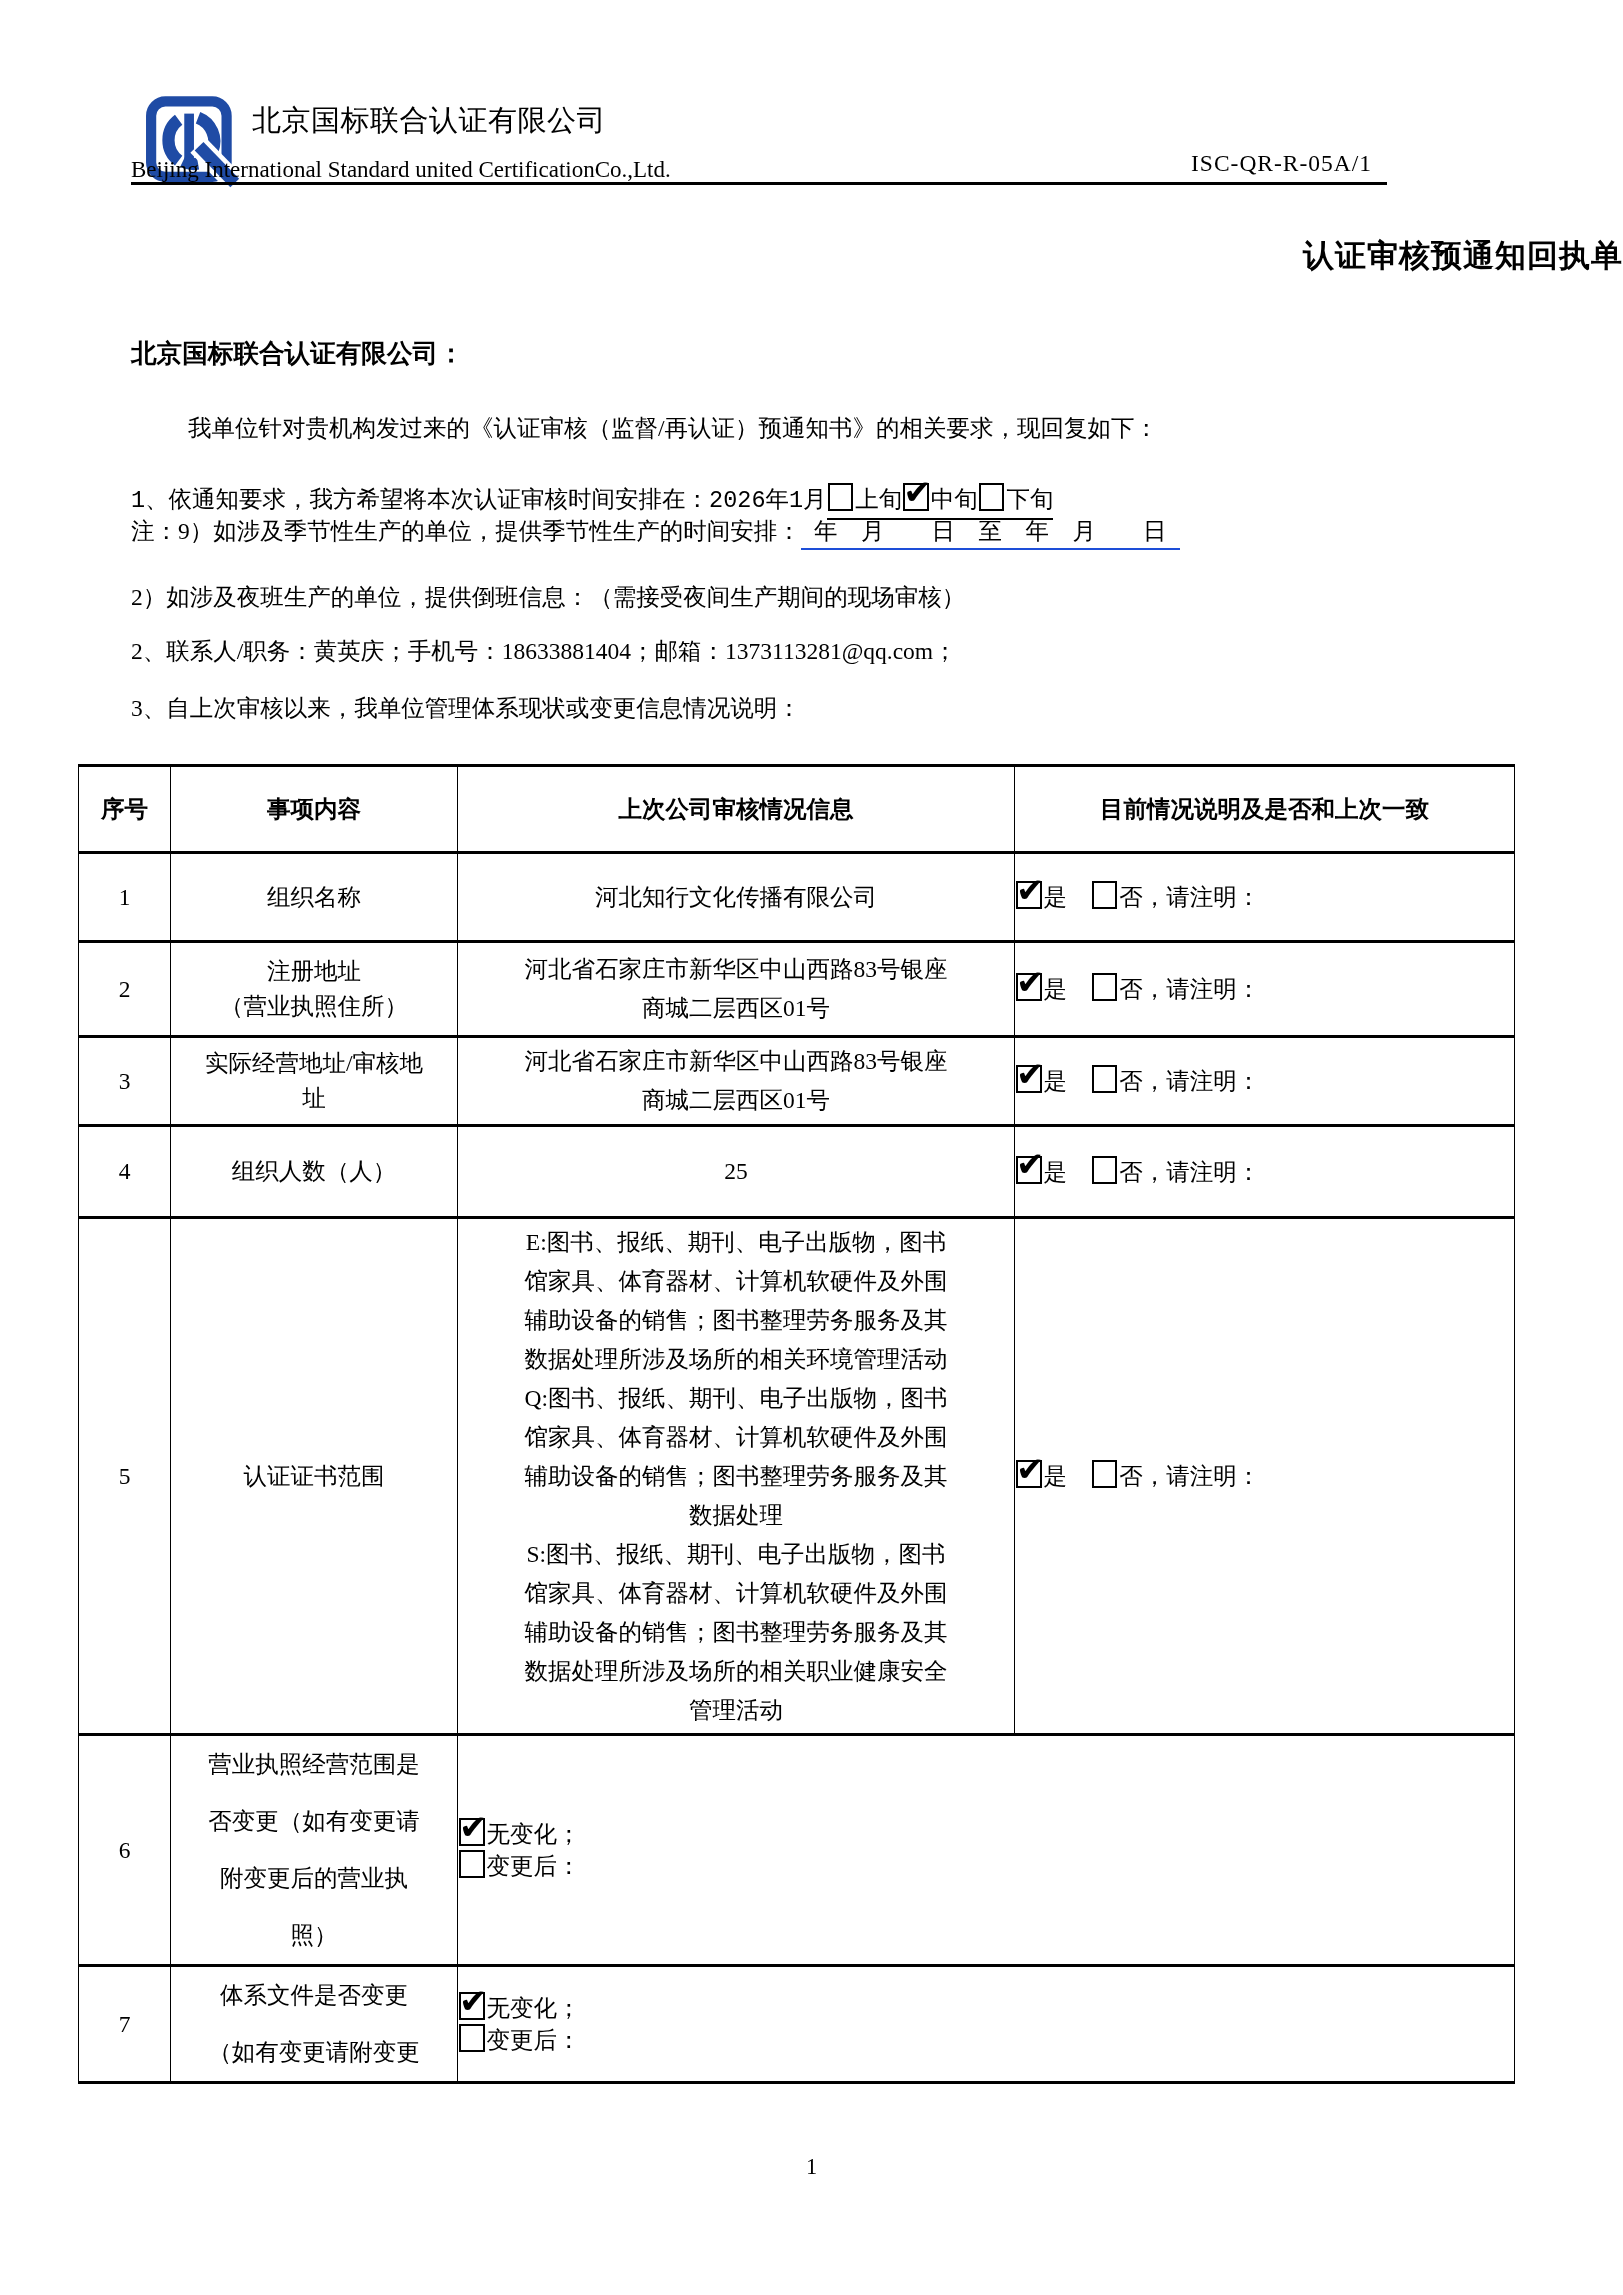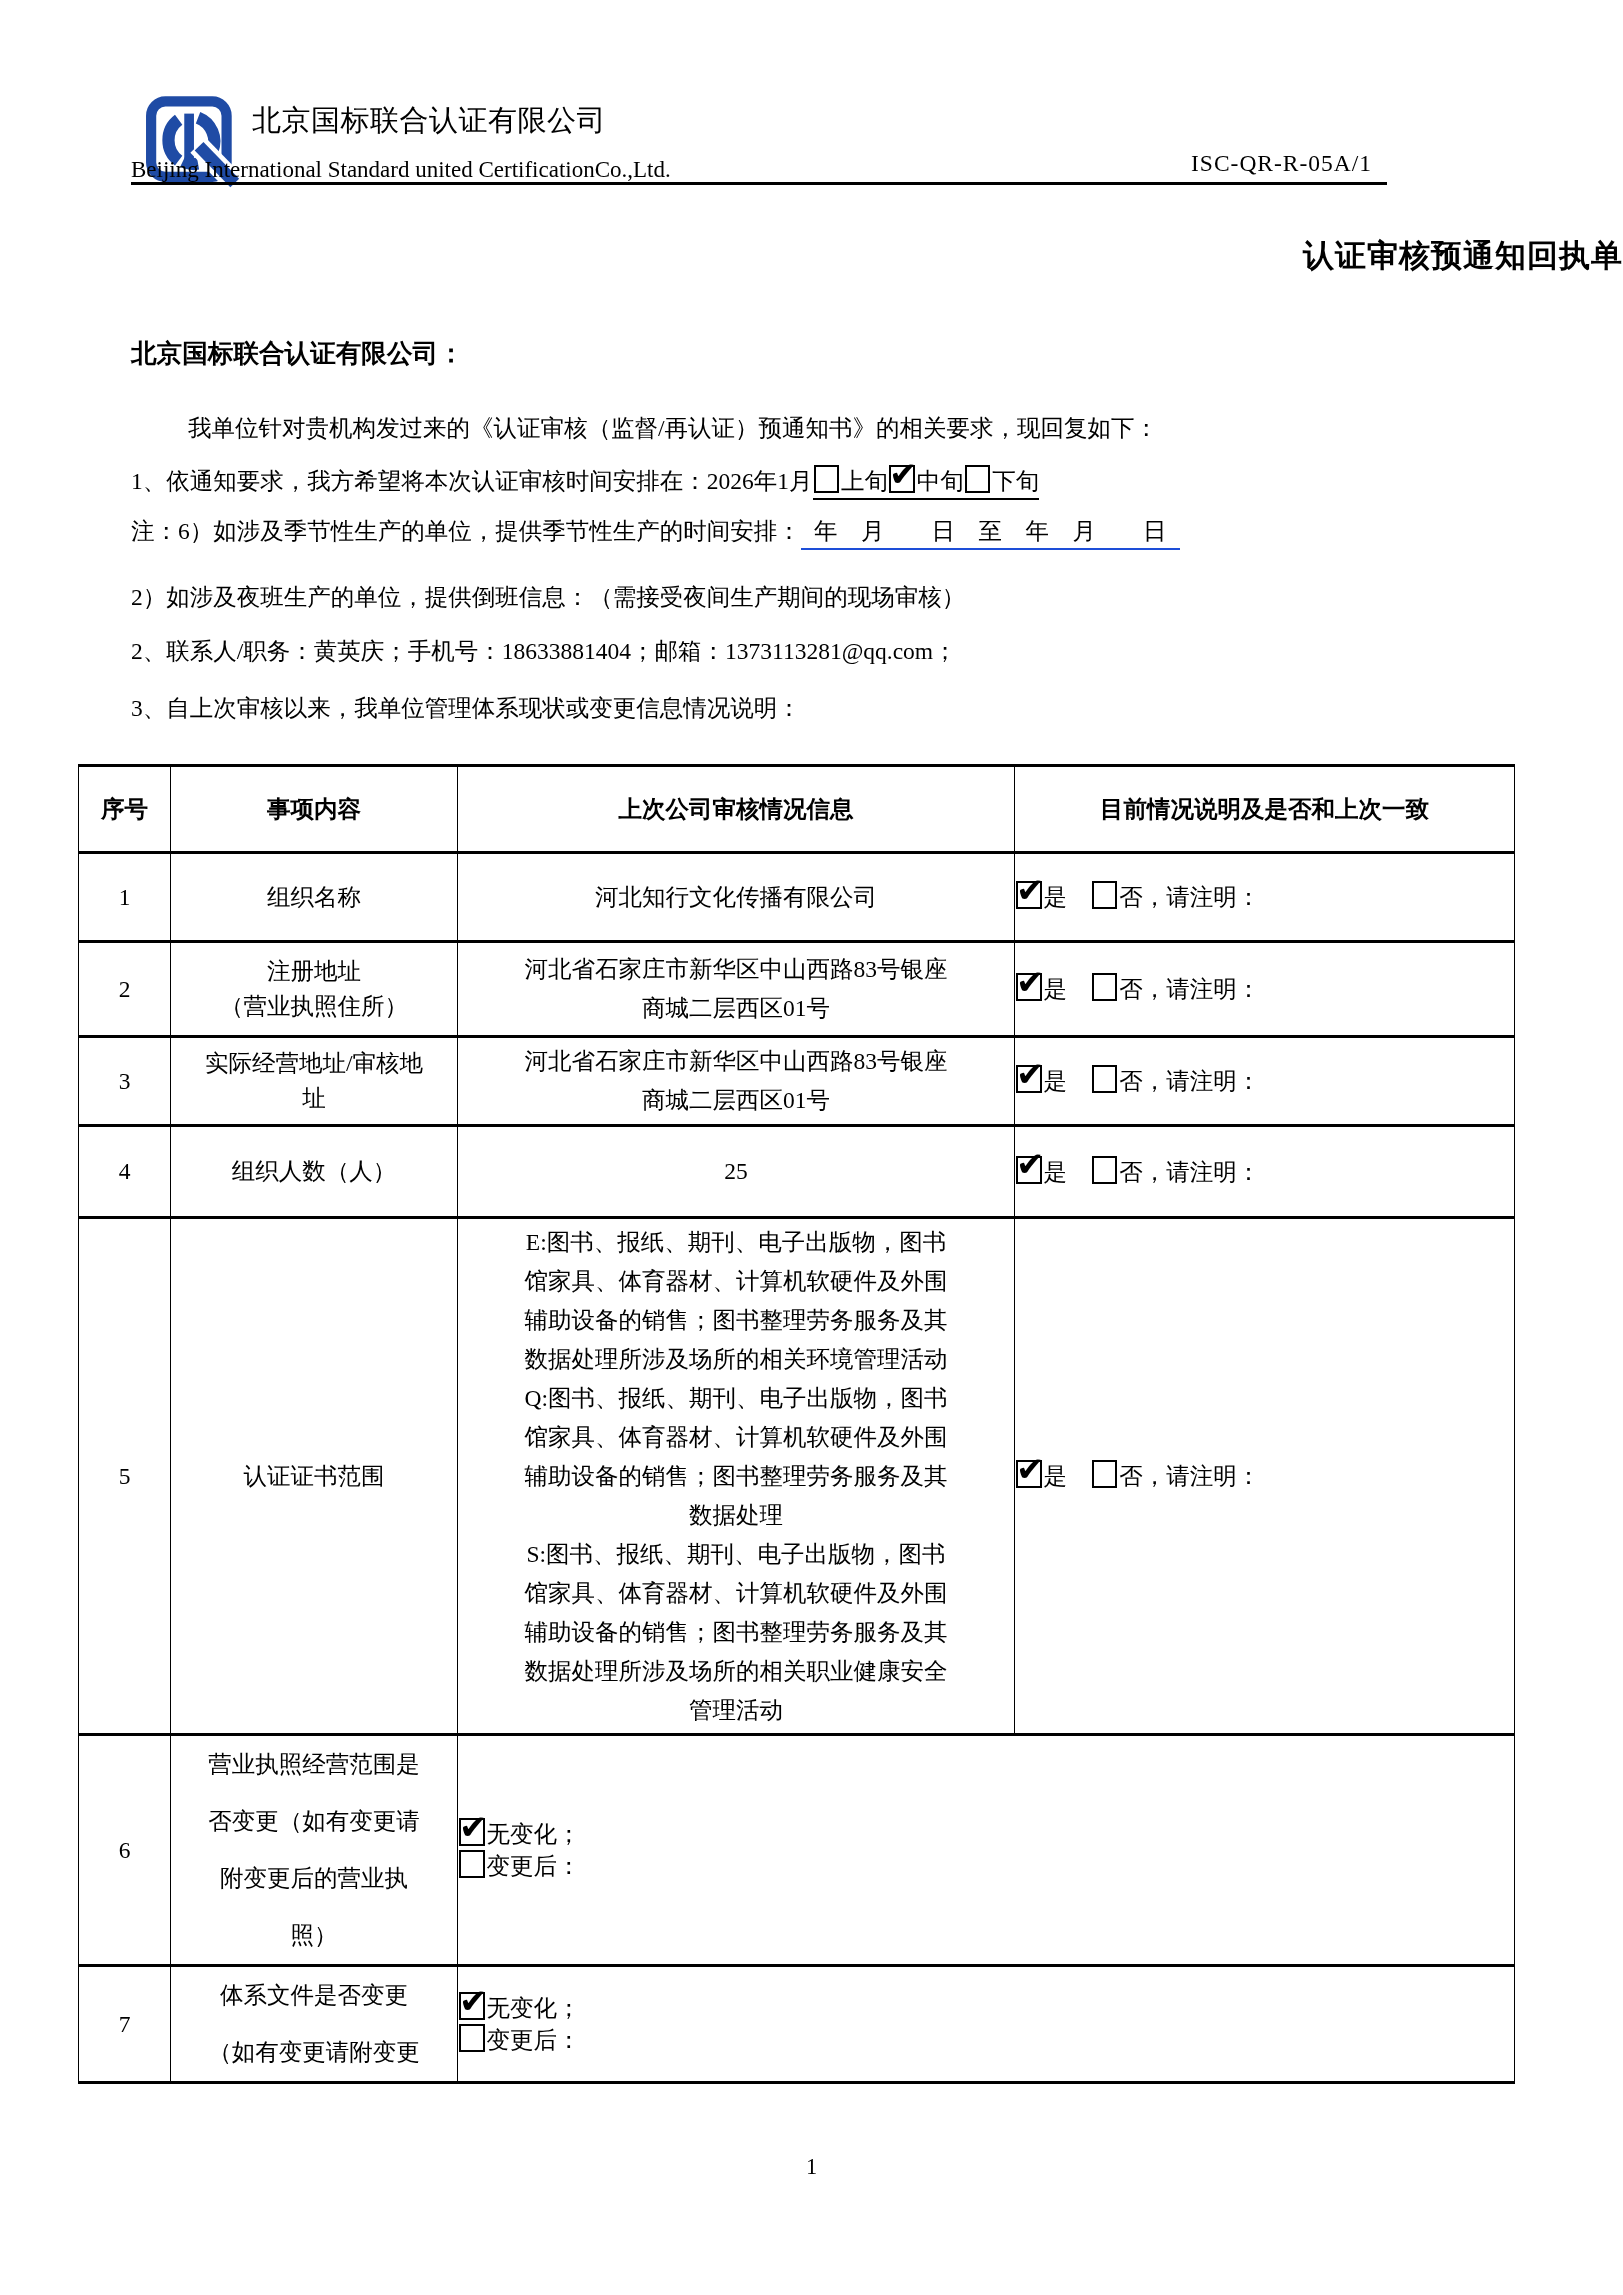--- a/index.html
+++ b/index.html
@@ -36,21 +36,21 @@
   }
   .addressee{
     position:absolute;left:131px;top:336px;
     font-size:25.6px;font-weight:bold;
   }
   .bodyline{
     position:absolute;left:131px;
     font-size:23.5px;white-space:nowrap;
   }
   .l1{top:412px;padding-left:57px;}
-  .l2{top:465px;}
+  .l2{top:483px;font-family:Liberation Mono, monospace;}
   .l3{top:515px;}
   .l4{top:581px;}
   .l5{top:635px;text-align:center;}
   .l6{top:692px;}
   .u-seg{border-bottom:2px solid #000;padding-bottom:4.1px;}
   .blank-seg{border-bottom:2px solid #1d4ed8;padding:0 13.3px 4.1px 13.3px;}
   
   .cb{
     display:inline-block;box-sizing:border-box;
     width:25.6px;height:28px;border:2px solid #000;
@@ -126,21 +126,21 @@
   <div class="company-en">Beijing International Standard united CertificationCo.,Ltd.</div>
   <div class="header-rule"></div>
 
   <div class="doc-title">认证审核预通知回执单</div>
   <div class="addressee">北京国标联合认证有限公司：</div>
 
   <div class="bodyline l1">我单位针对贵机构发过来的《认证审核（监督/再认证）预通知书》的相关要求，现回复如下：</div>
 
   <div class="bodyline l2"><span>1、依通知要求，我方希望将本次认证审核时间安排在：2026年1月</span><span class="u-seg" id="item1-options"><span class="cb"></span><span>上旬</span><span class="cb checked"></span><span>中旬</span><span class="cb"></span><span>下旬</span></span></div>
 
-  <div class="bodyline l3"><span>注：6）如涉及季节性生产的单位，提供季节性生产的时间安排：</span><span class="blank-seg">年　月　　日　至　年　月　　日</span></div>
+  <div class="bodyline l3"><span>注：9）如涉及季节性生产的单位，提供季节性生产的时间安排：</span><span class="blank-seg">年　月　　日　至　年　月　　日</span></div>
 
   <div class="bodyline l4">2）如涉及夜班生产的单位，提供倒班信息：（需接受夜间生产期间的现场审核）</div>
   <div class="bodyline l5">2、联系人/职务：黄英庆；手机号：18633881404；邮箱：1373113281@qq.com；</div>
   <div class="bodyline l6">3、自上次审核以来，我单位管理体系现状或变更信息情况说明：</div>
 
   <table class="form">
     <colgroup>
       <col style="width:92px">
         <col style="width:287px">
         <col style="width:557px">

